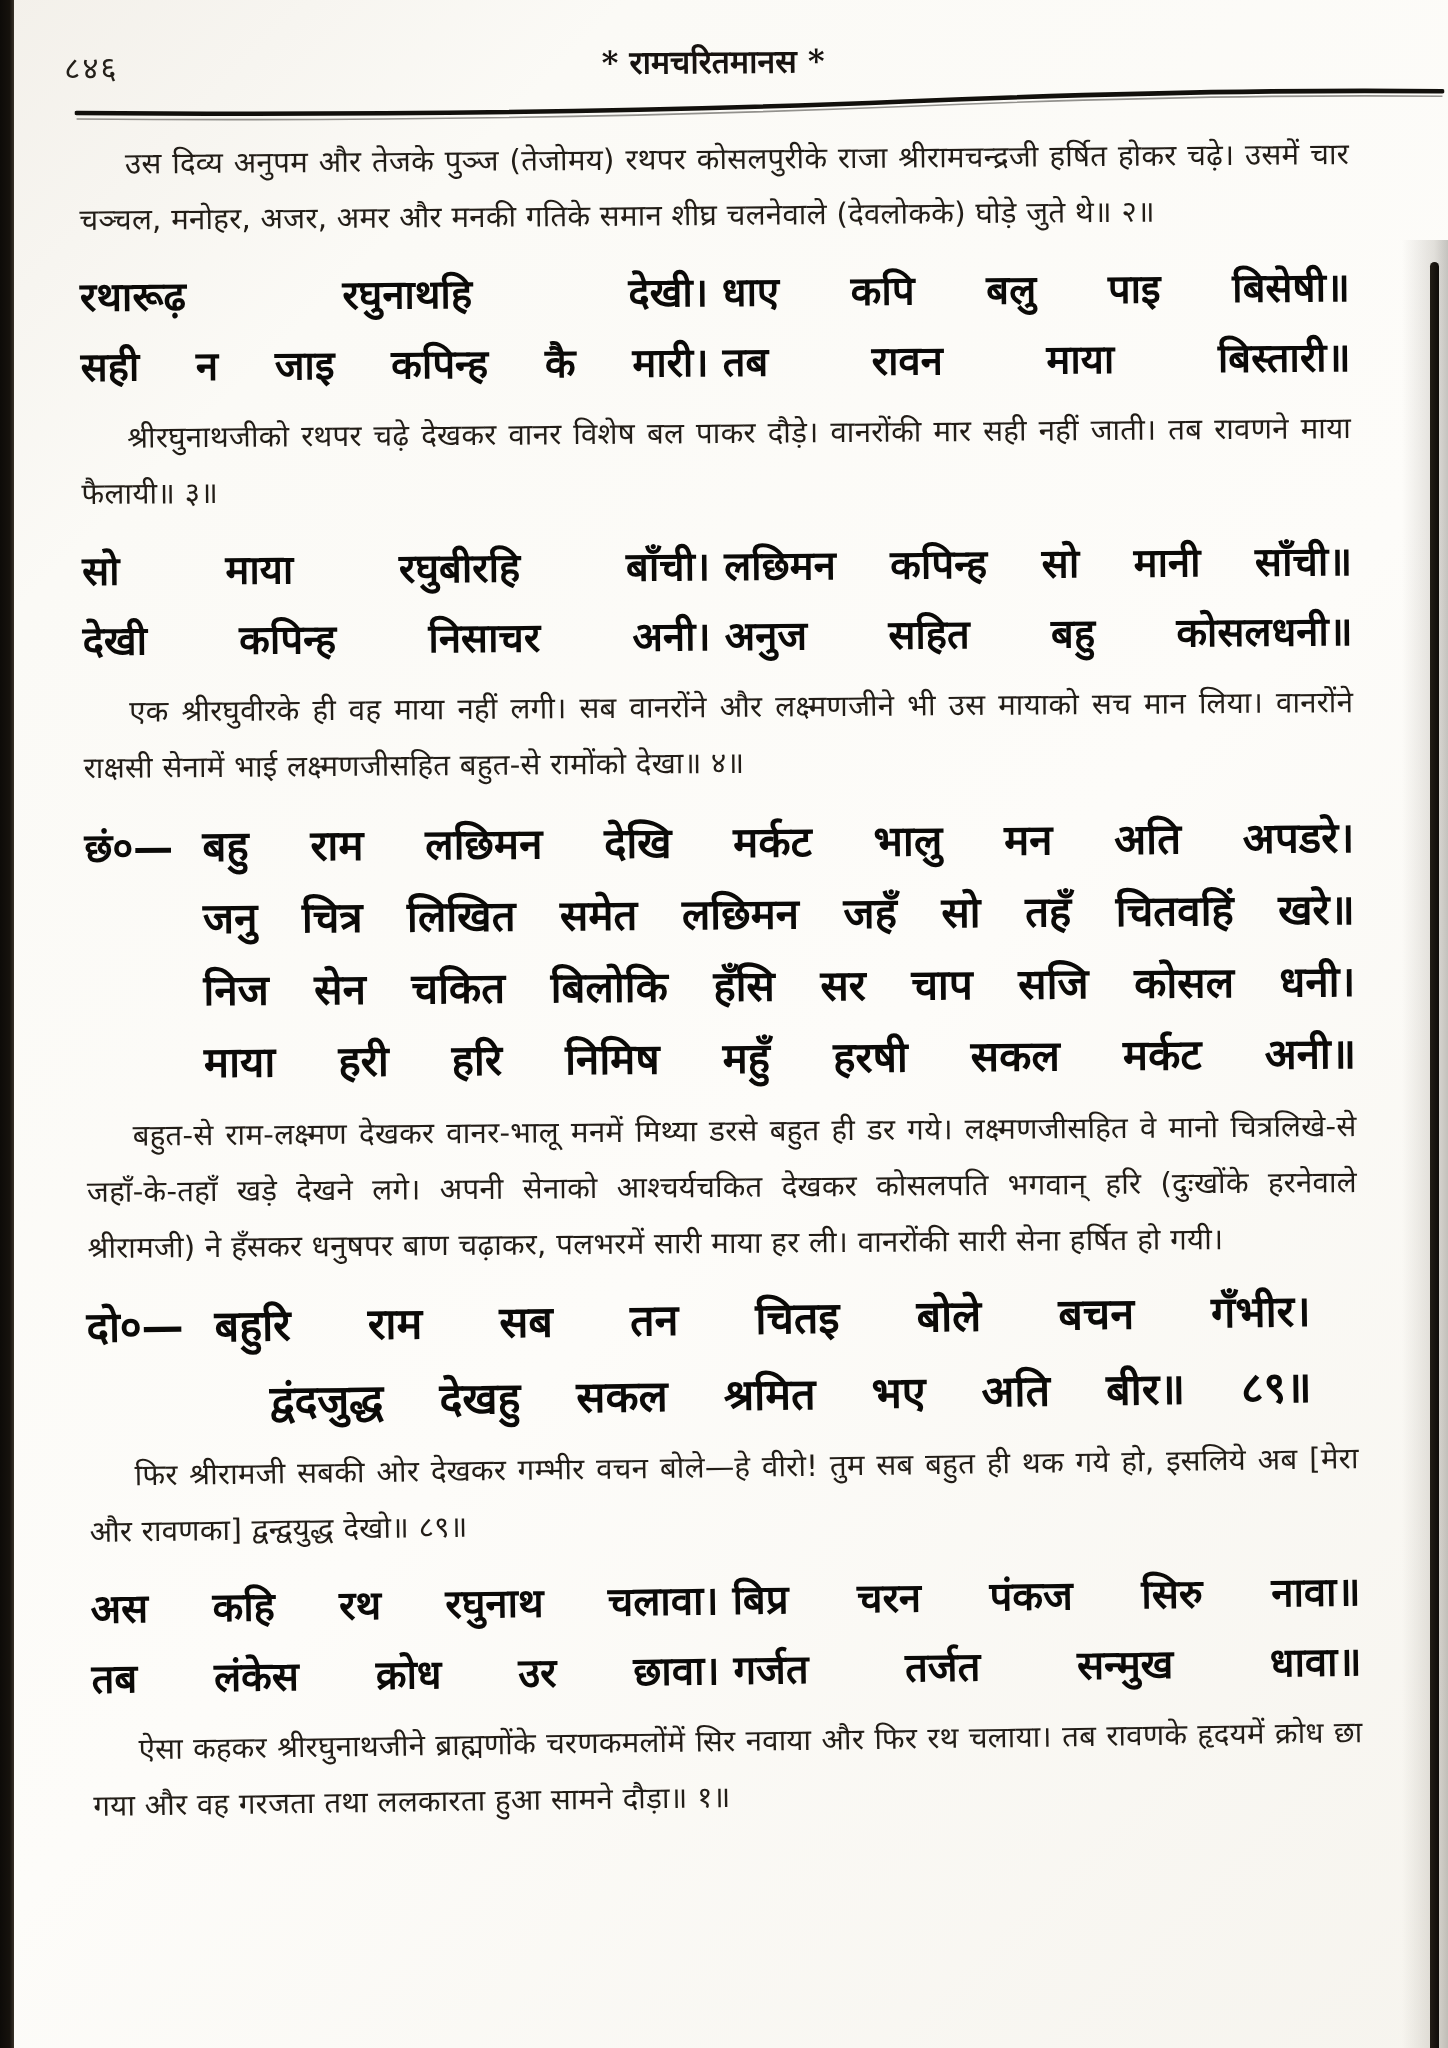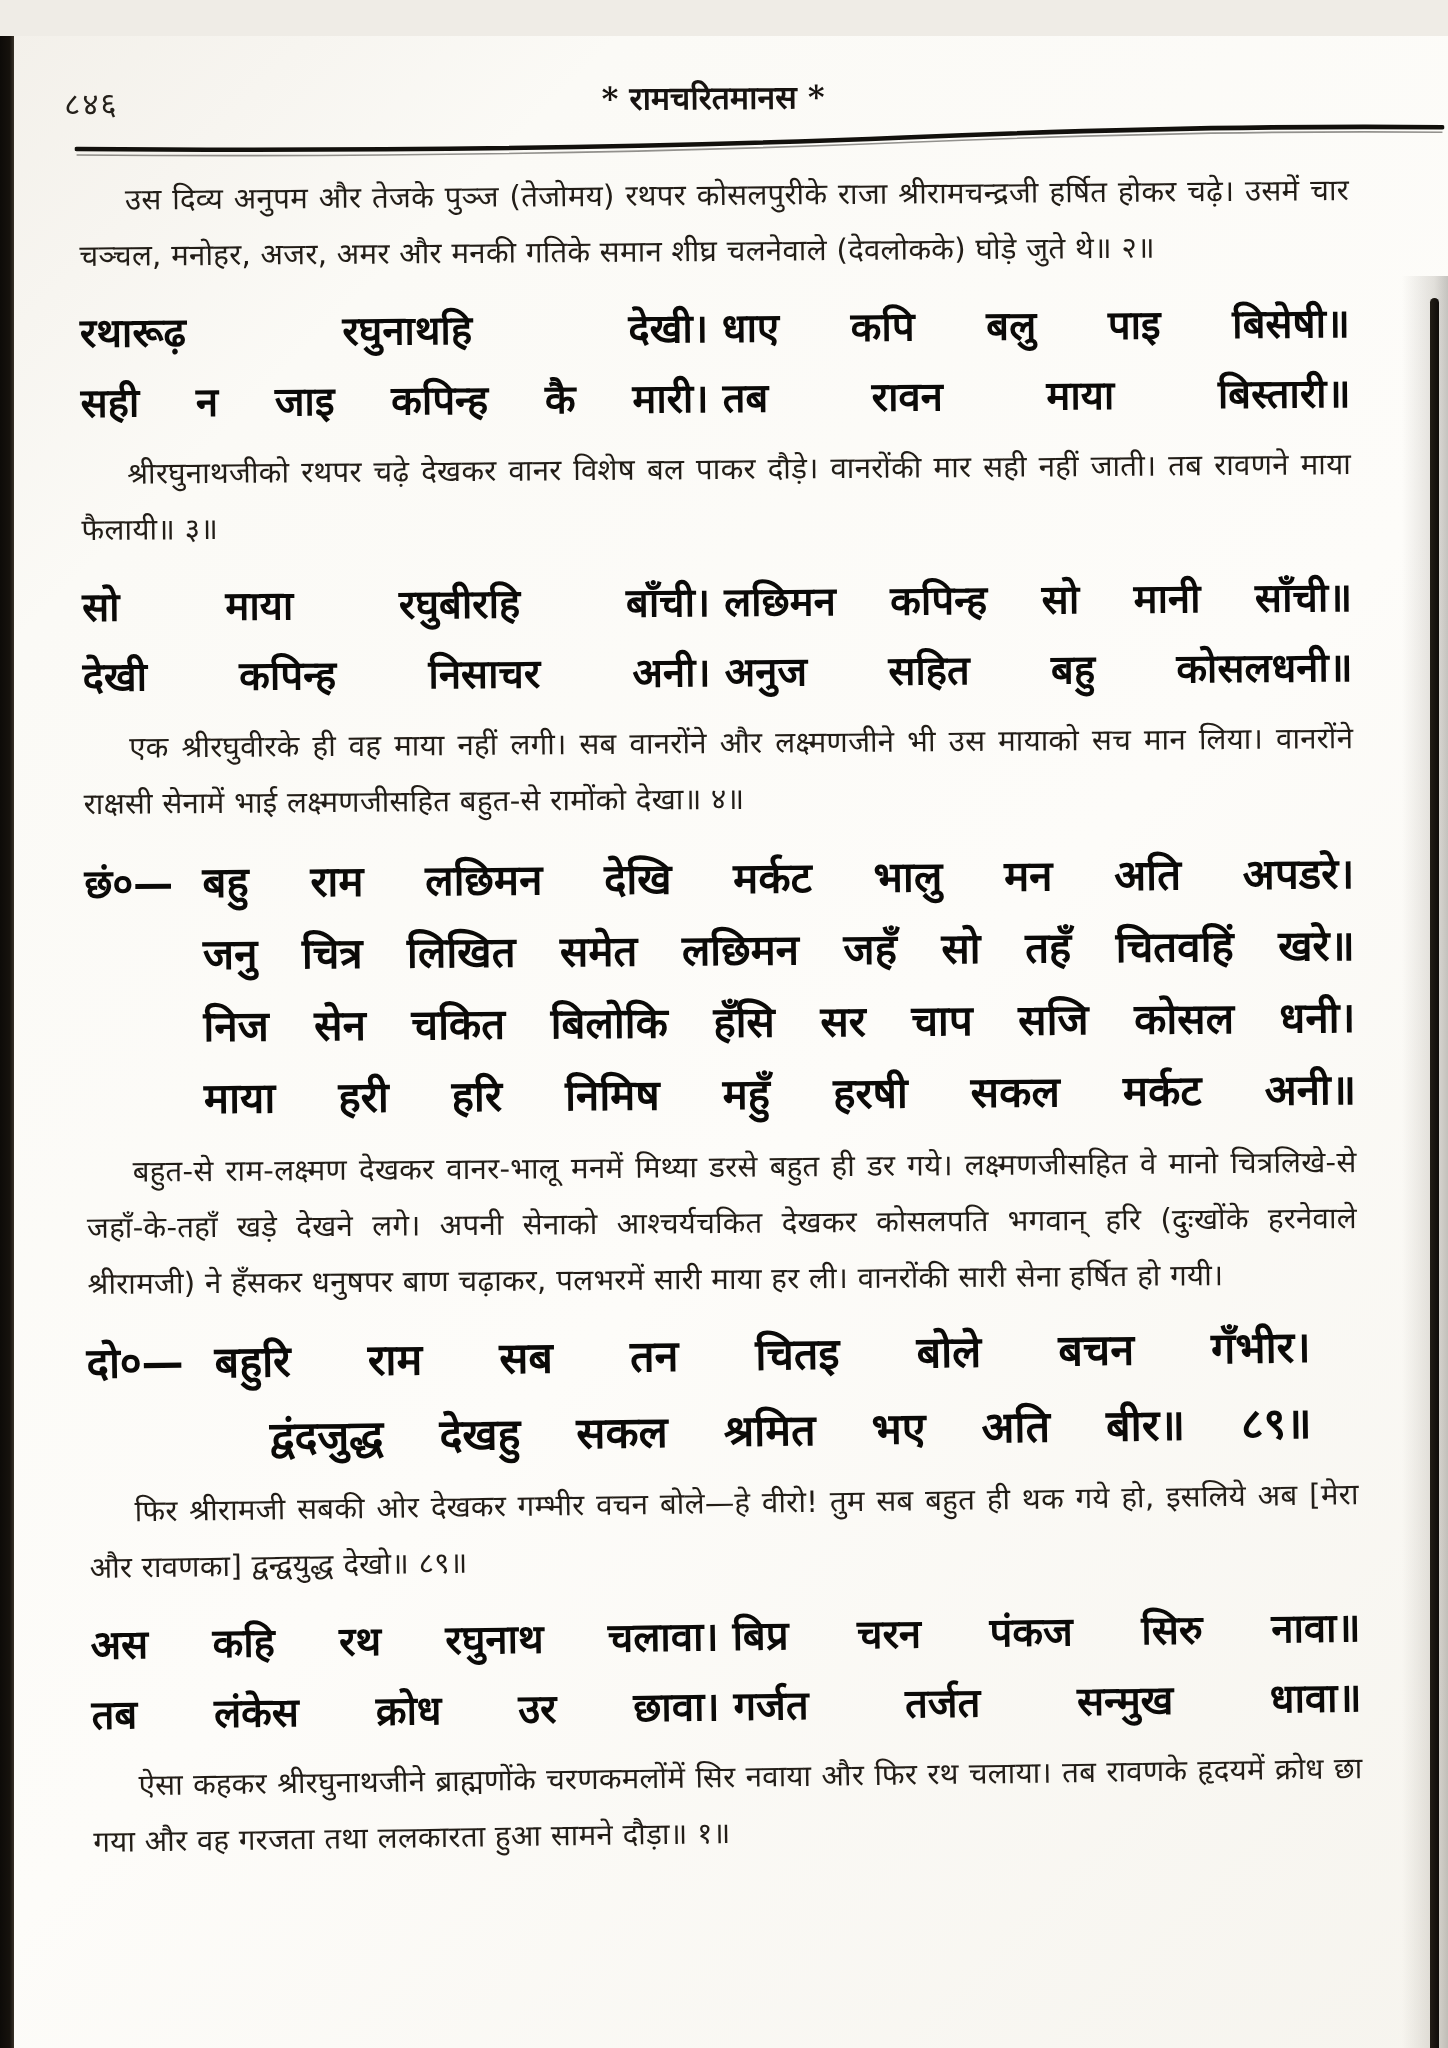--- a/index.html
+++ b/index.html
@@ -5,21 +5,20 @@
   html,body{margin:0;padding:0;}
   body{
     width:1448px;height:2048px;overflow:hidden;position:relative;
     background:#efece6;
     font-family:"DejaVu Sans","Liberation Sans",sans-serif;
   }
   .page{
     position:absolute;inset:0;
     background:linear-gradient(135deg,#f3f0ea 0%,#fbfaf6 18%,#fdfcf9 55%,#f6f4ee 100%);
     overflow:hidden;
-    margin-top:36px;
   }
   
   .edge-left{
     position:absolute;left:0;top:0;bottom:0;width:14px;
     background:linear-gradient(to right,#0d0b08 0%,#16120d 70%,#3a332a 100%);
   }
   .edge-right-line{
     position:absolute;right:9px;top:262px;bottom:-4px;width:9px;
     background:linear-gradient(to right,#221d16,#0f0c09);
     border-radius:5px;

